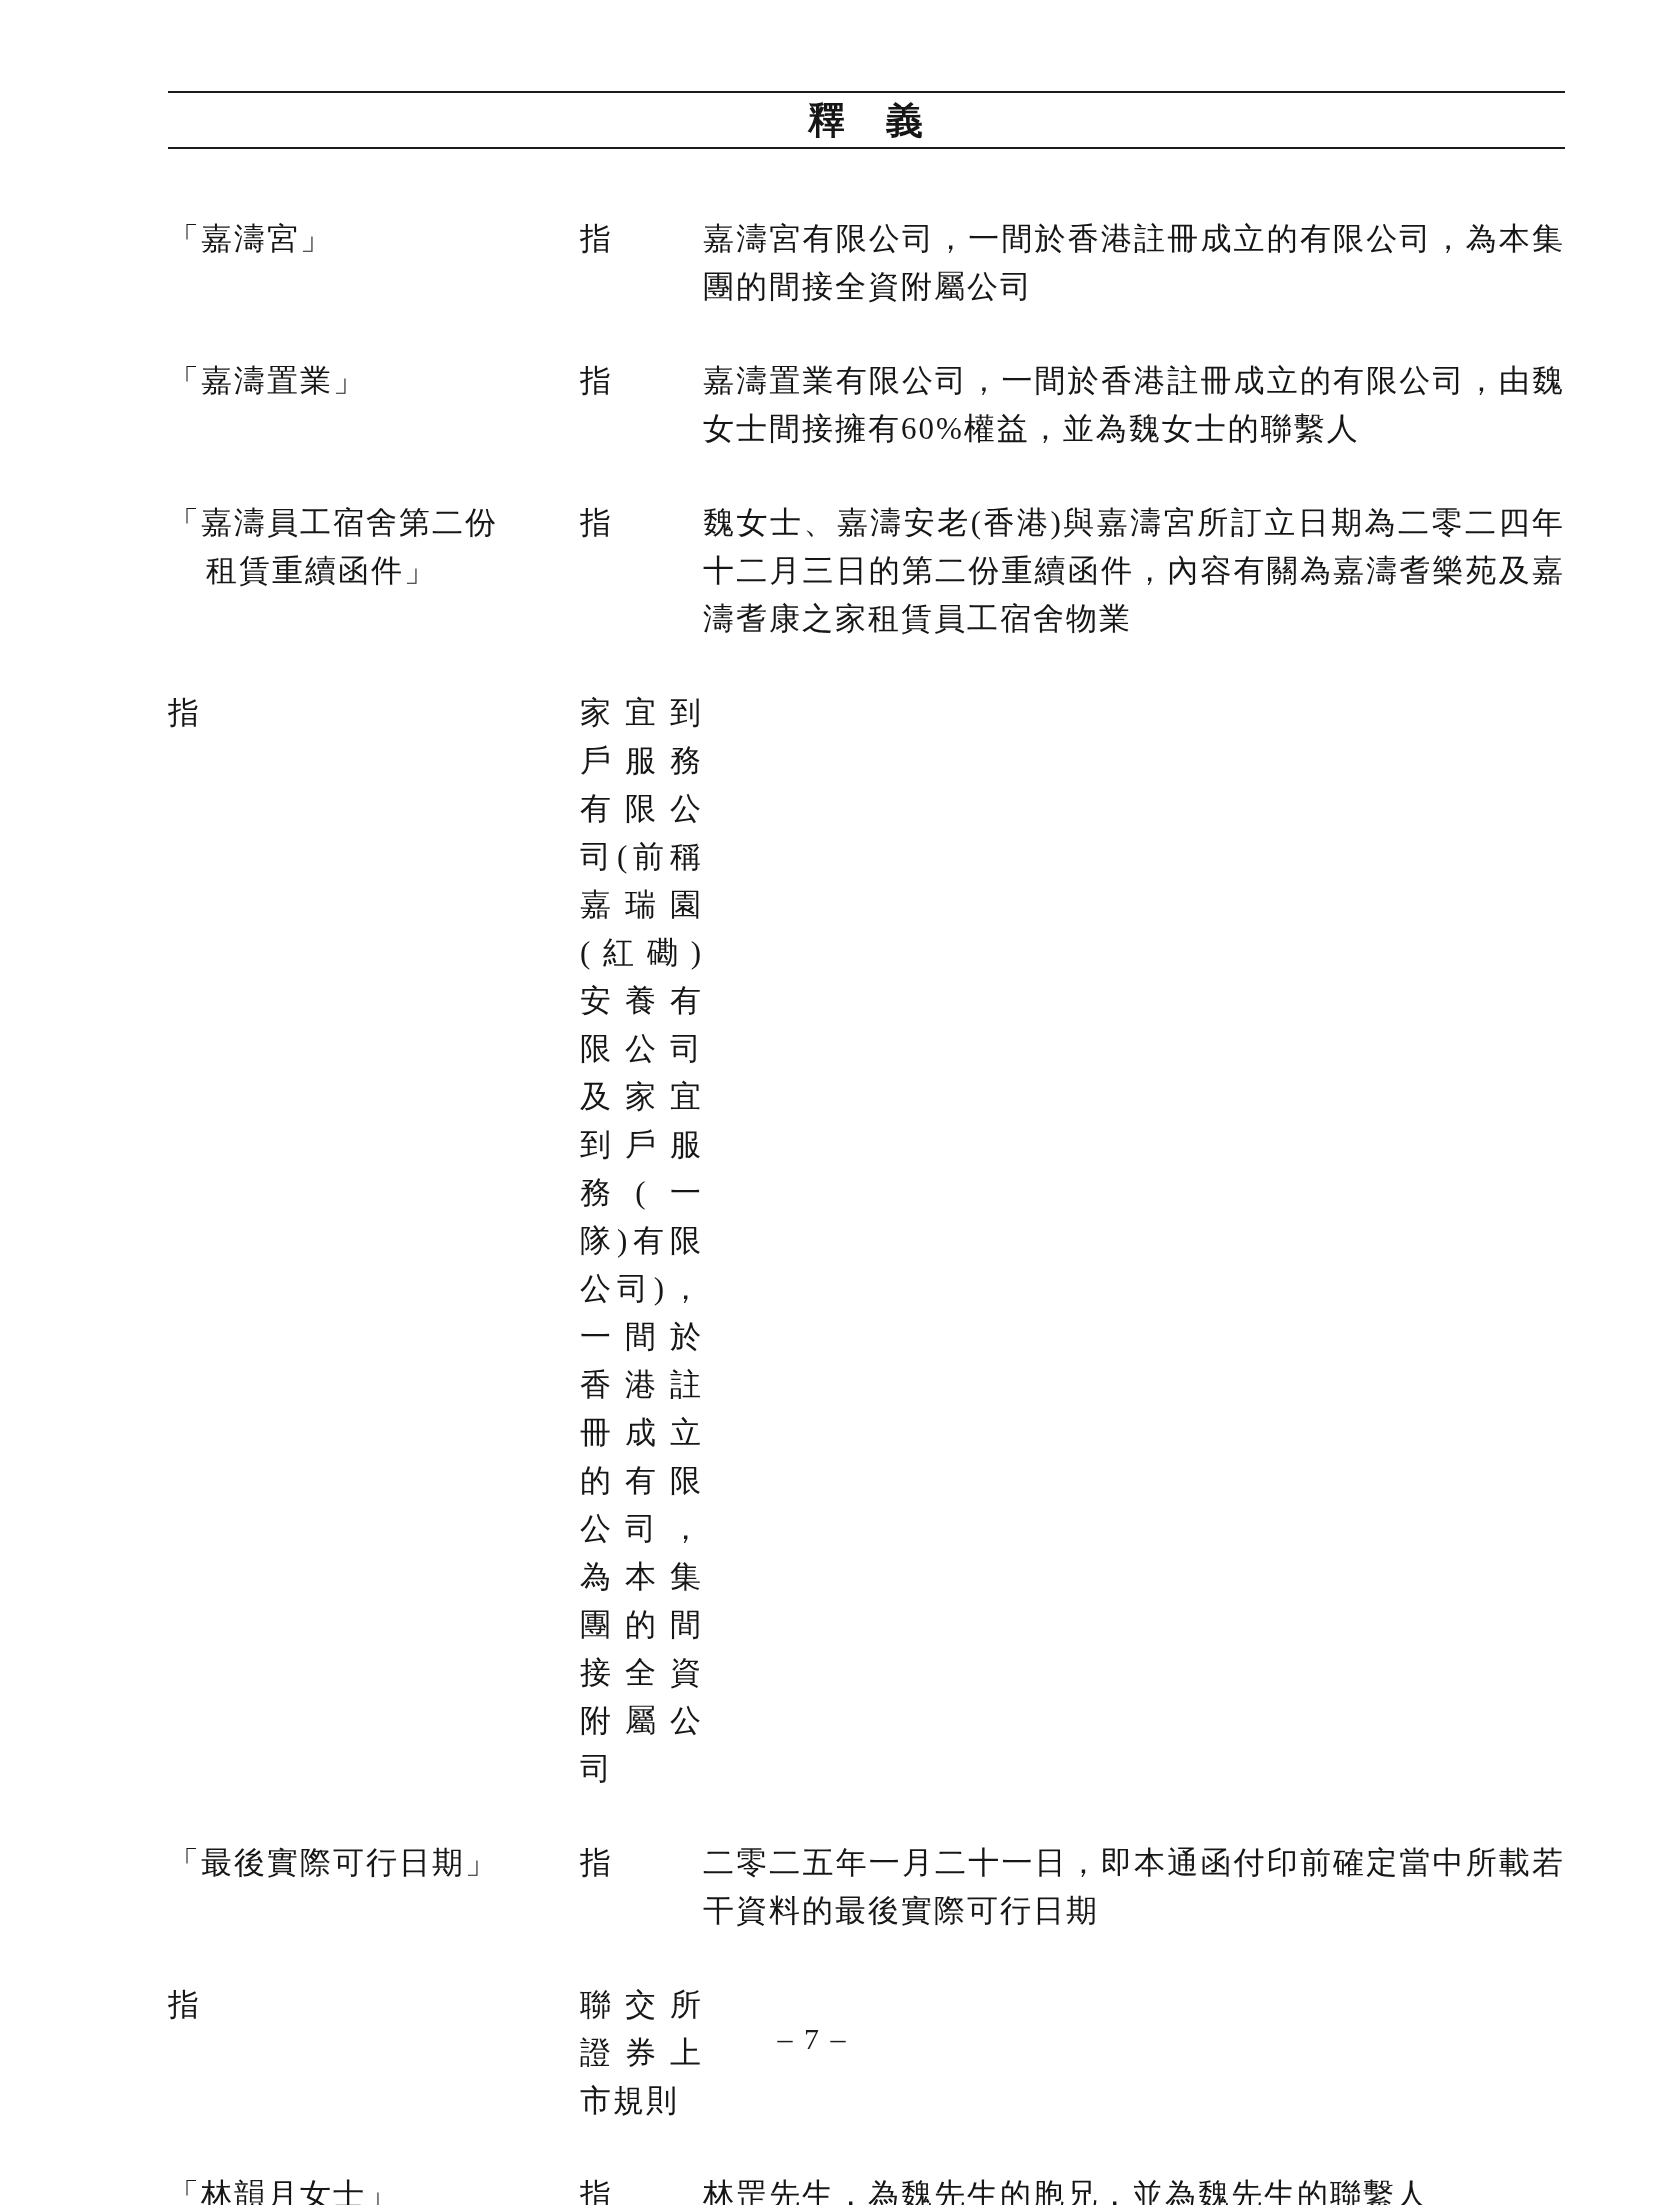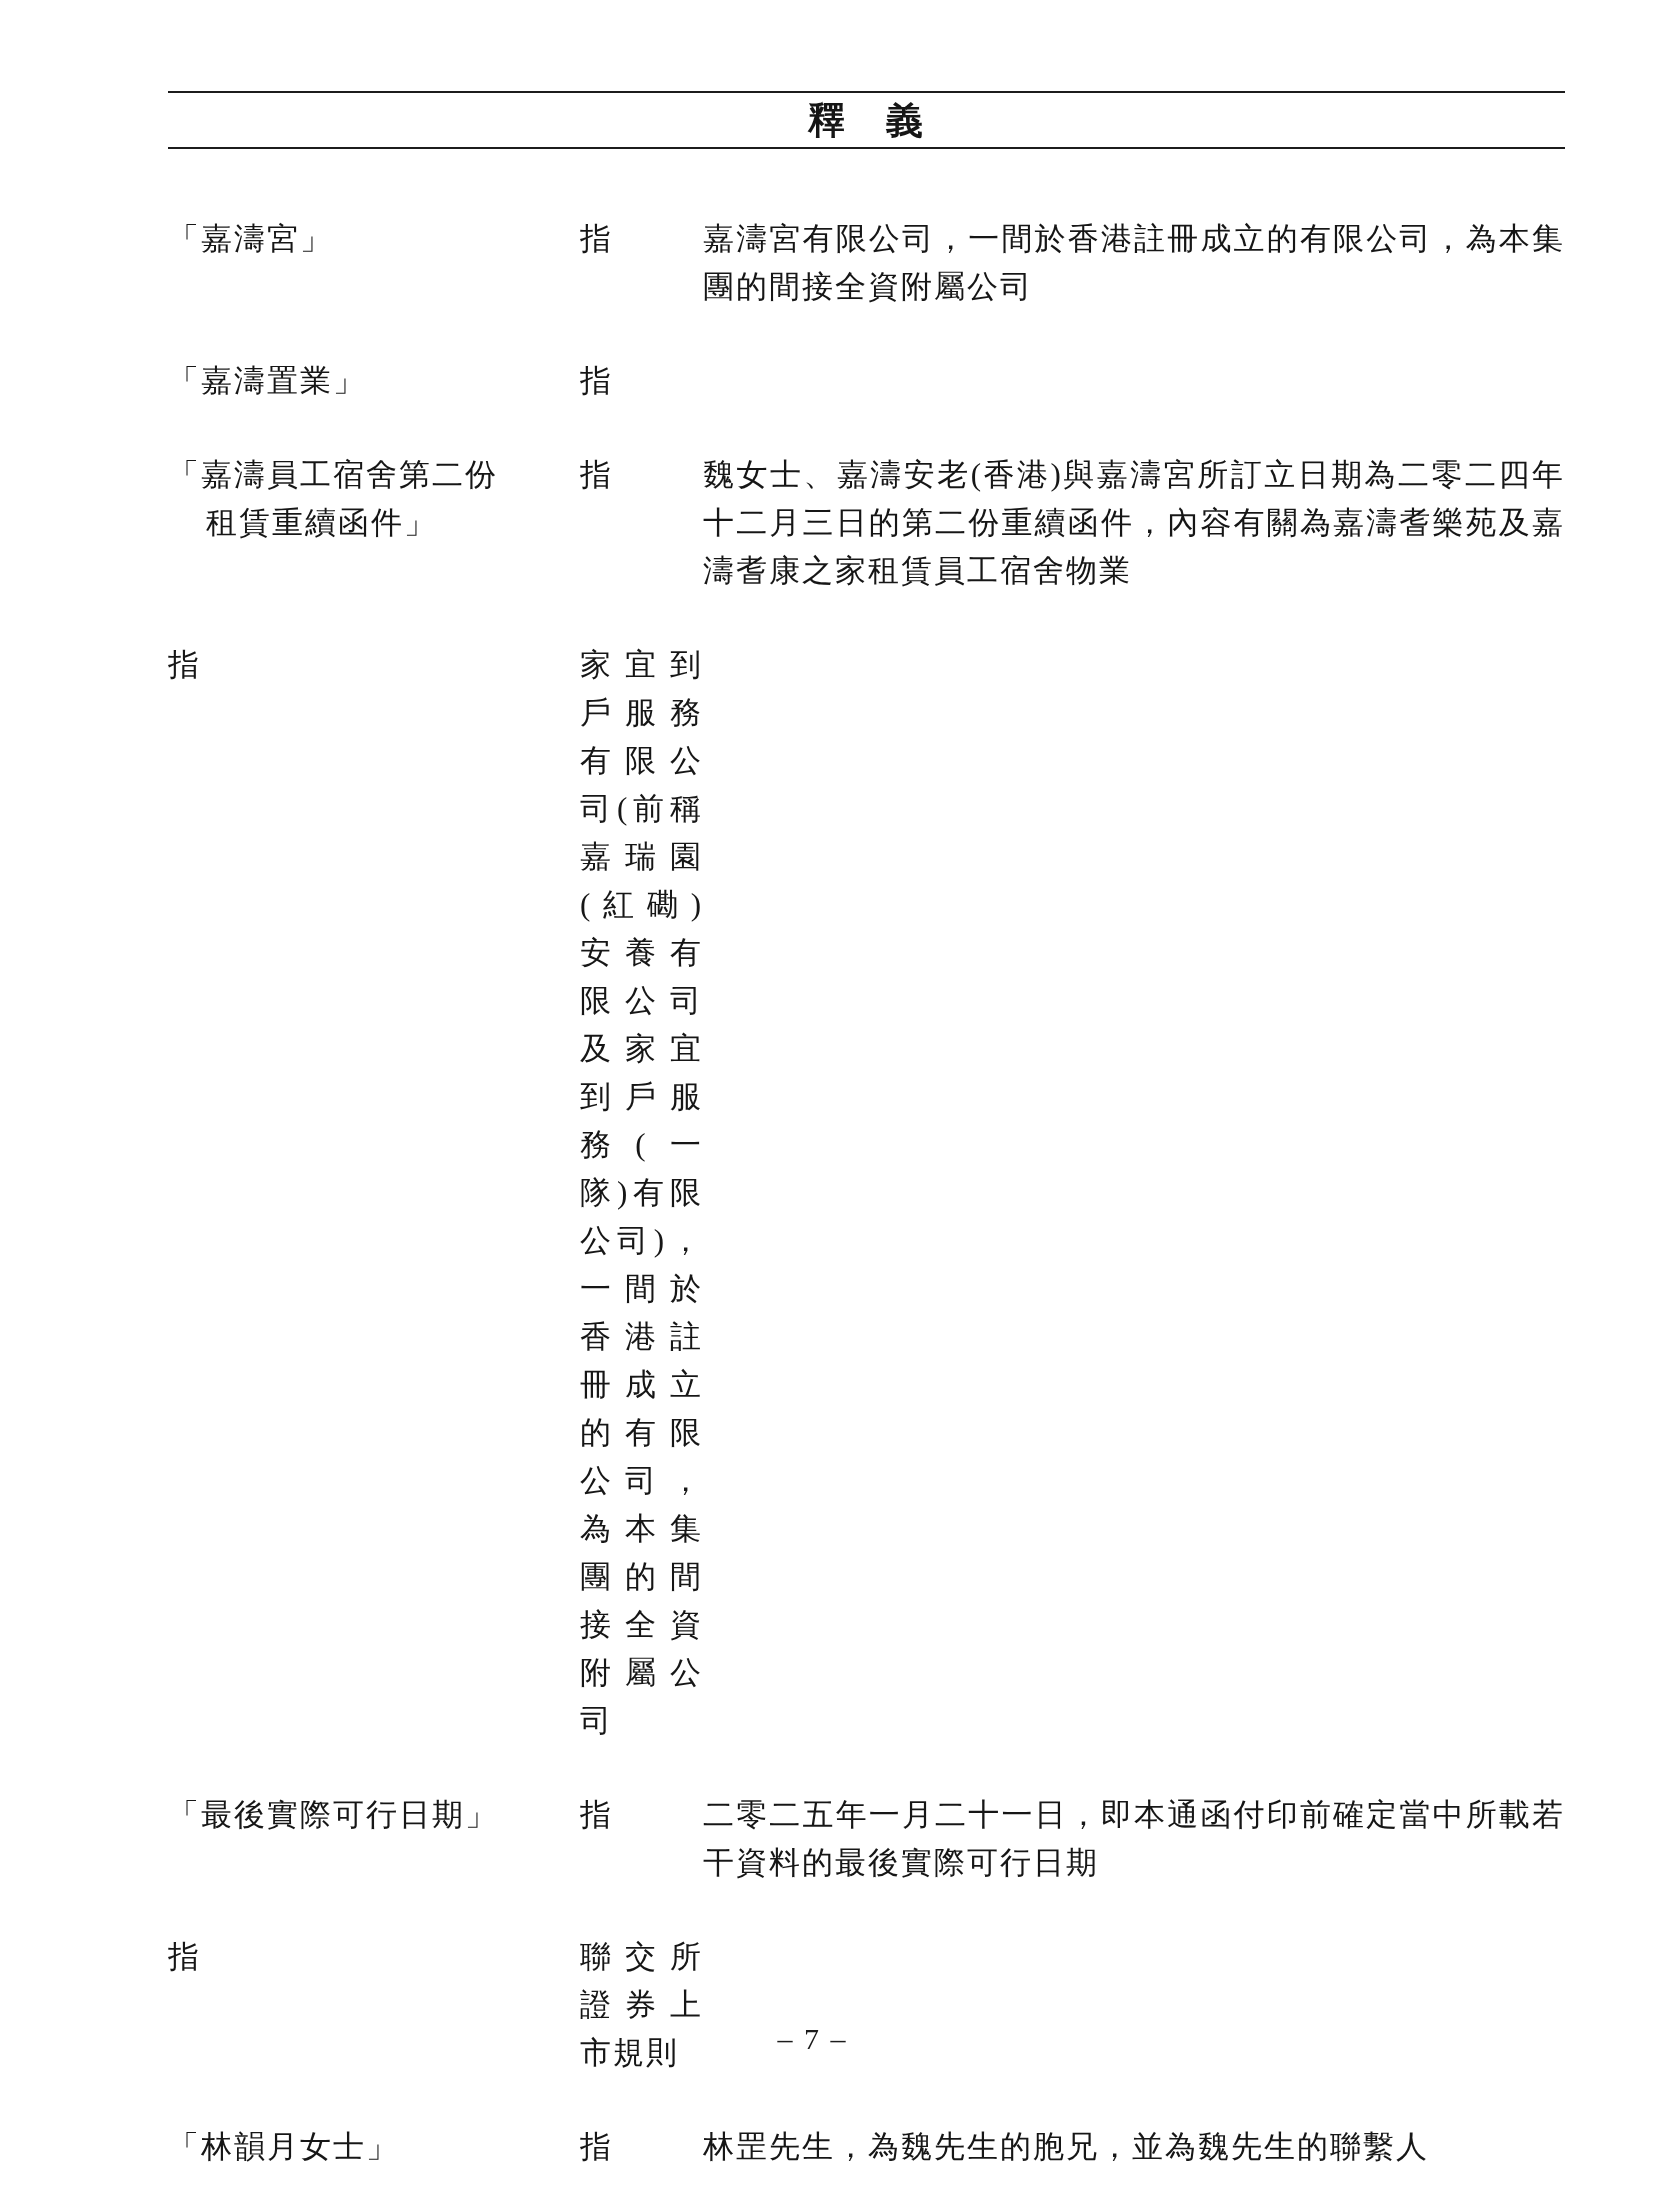--- a/index.html
+++ b/index.html
@@ -86,20 +86,21 @@
       <div class="means">指</div>
       <div class="def">嘉濤宮有限公司，一間於香港註冊成立的有限公司，為本集團的間接全資附屬公司</div>
     </div>
 
     <div class="entry">
       <div class="term">
         <div>「嘉濤置業」</div>
 
       </div>
       <div class="means">指</div>
+      <div class="def">嘉濤置業有限公司，一間於香港註冊成立的有限公司，由魏女士間接擁有60%權益，並為魏女士的聯繫人</div>
     </div>
 
     <div class="entry">
       <div class="term">
         <div>「嘉濤員工宿舍第二份</div>
         <div class="term2">租賃重續函件」</div>
       </div>
       <div class="means">指</div>
       <div class="def">魏女士、嘉濤安老(香港)與嘉濤宮所訂立日期為二零二四年十二月三日的第二份重續函件，內容有關為嘉濤耆樂苑及嘉濤耆康之家租賃員工宿舍物業</div>
     </div>

